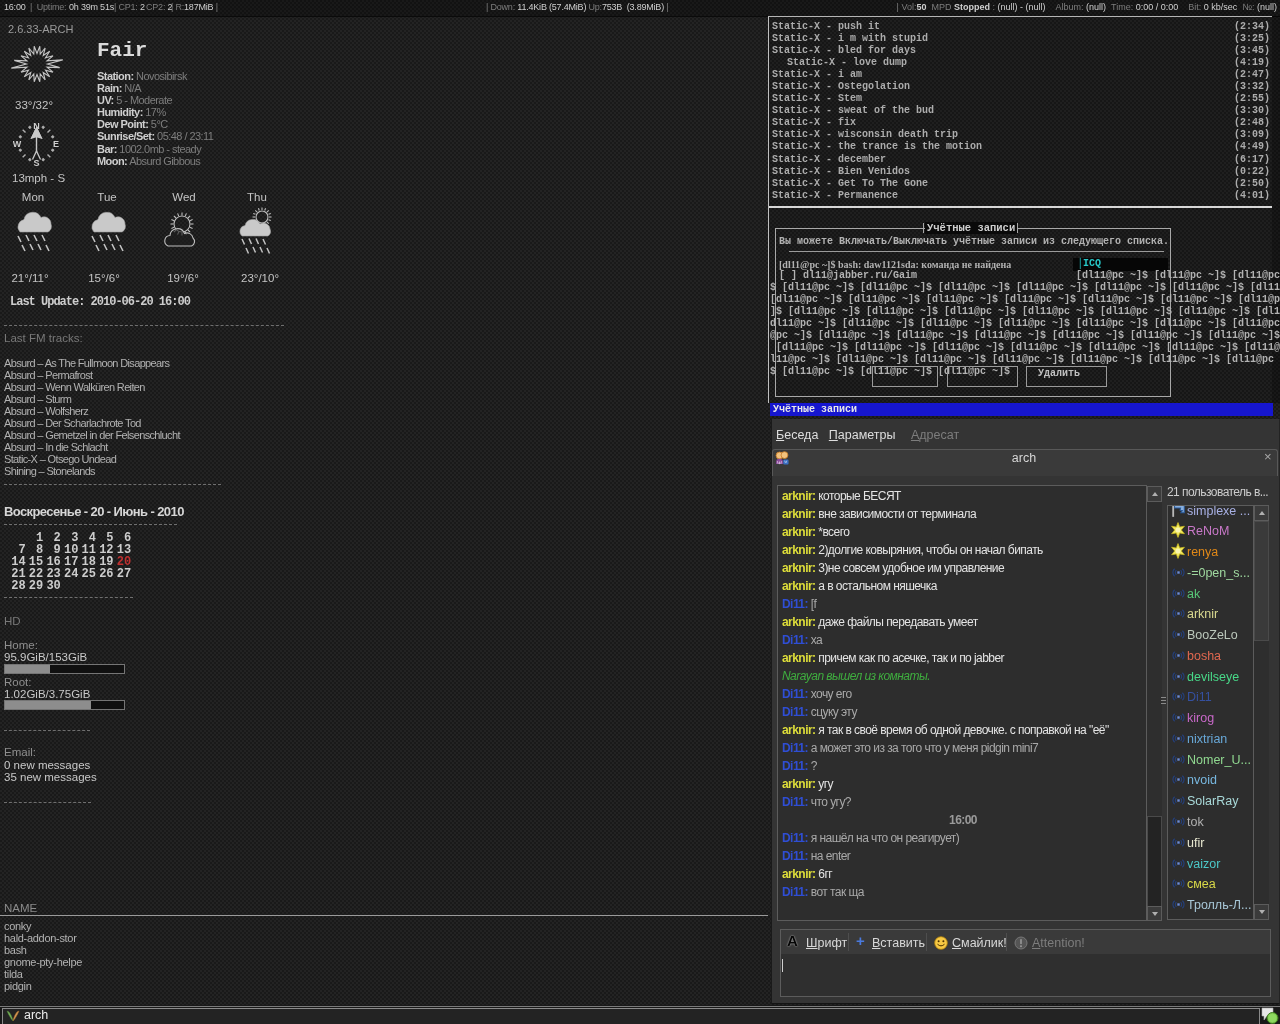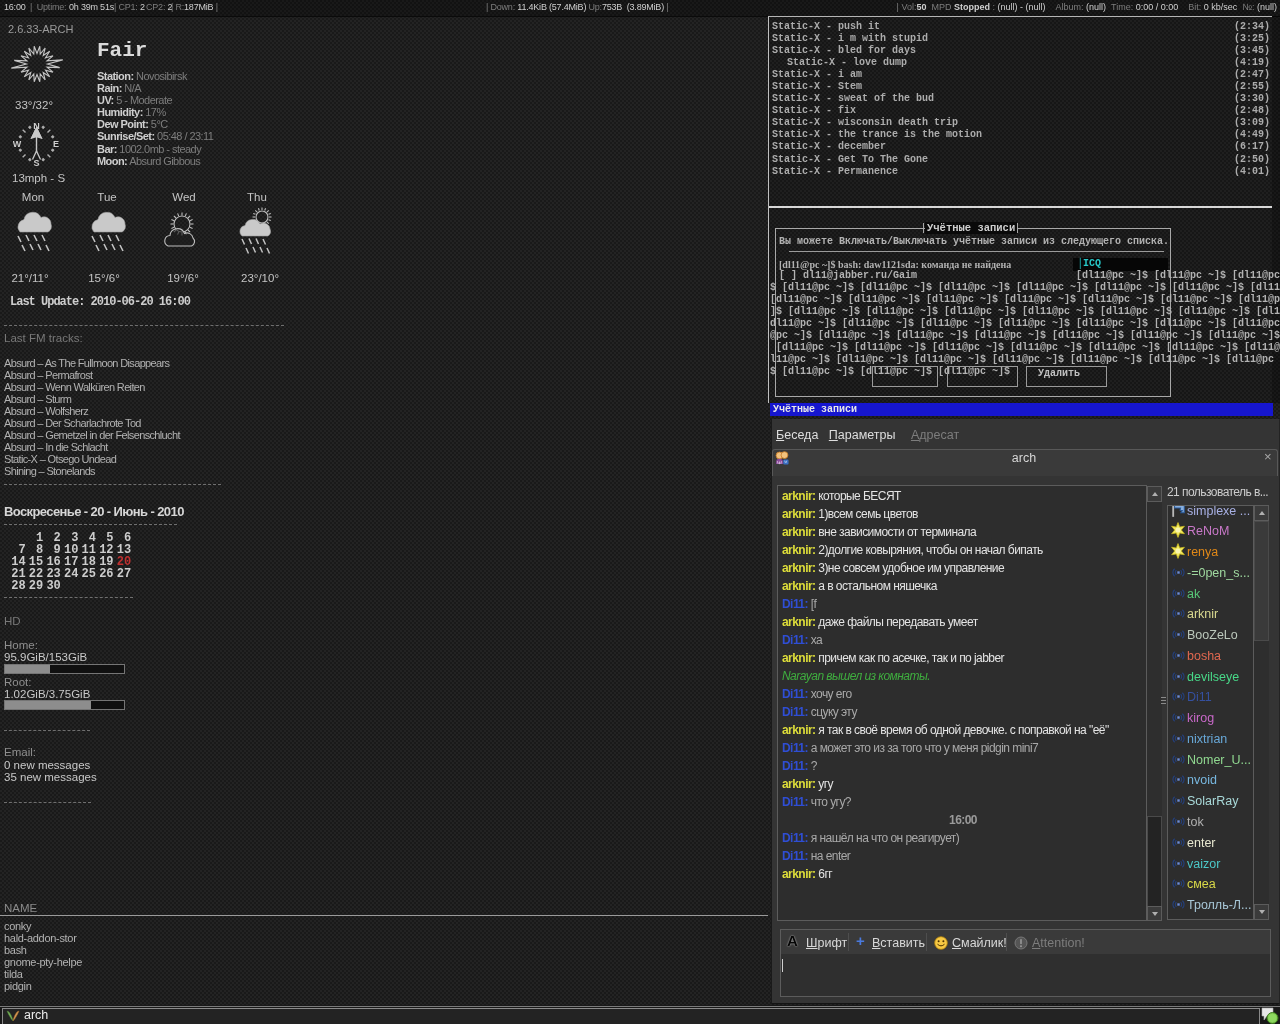--- a/index.html
+++ b/index.html
@@ -224,26 +224,28 @@
 </div>
 
 <div class="abs" id="term" style="left:768px;top:16px;width:504px;height:387px;background:rgba(0,0,0,0.10);border-left:1px solid #c0c0c0;border-top:1px solid #b5b5b5;box-sizing:border-box;"></div>
 <div class="abs" style="left:1272px;top:16px;width:8px;height:387px;background:rgba(0,0,0,0.30);"></div>
 <div class="abs mono" id="playlist" style="left:772px;top:21px;width:498px;font-size:10px;font-weight:bold;line-height:12.05px;color:#acacac;white-space:nowrap;">
       <div style="position:relative;height:12.05px;">Static-X - push it<span style="position:absolute;right:0px;">(2:34)</span></div>
       <div style="position:relative;height:12.05px;">Static-X - i m with stupid<span style="position:absolute;right:0px;">(3:25)</span></div>
       <div style="position:relative;height:12.05px;">Static-X - bled for days<span style="position:absolute;right:0px;">(3:45)</span></div>
       <div style="position:relative;height:12.05px;margin-left:15px;">Static-X - love dump<span style="position:absolute;right:0px;">(4:19)</span></div>
       <div style="position:relative;height:12.05px;">Static-X - i am<span style="position:absolute;right:0px;">(2:47)</span></div>
+      <div style="position:relative;height:12.05px;">Static-X - Ostegolation<span style="position:absolute;right:0px;">(3:32)</span></div>
       <div style="position:relative;height:12.05px;">Static-X - Stem<span style="position:absolute;right:0px;">(2:55)</span></div>
       <div style="position:relative;height:12.05px;">Static-X - sweat of the bud<span style="position:absolute;right:0px;">(3:30)</span></div>
       <div style="position:relative;height:12.05px;">Static-X - fix<span style="position:absolute;right:0px;">(2:48)</span></div>
       <div style="position:relative;height:12.05px;">Static-X - wisconsin death trip<span style="position:absolute;right:0px;">(3:09)</span></div>
       <div style="position:relative;height:12.05px;">Static-X - the trance is the motion<span style="position:absolute;right:0px;">(4:49)</span></div>
       <div style="position:relative;height:12.05px;">Static-X - december<span style="position:absolute;right:0px;">(6:17)</span></div>
+      <div style="position:relative;height:12.05px;">Static-X - Bien Venidos<span style="position:absolute;right:0px;">(0:22)</span></div>
       <div style="position:relative;height:12.05px;">Static-X - Get To The Gone<span style="position:absolute;right:0px;">(2:50)</span></div>
       <div style="position:relative;height:12.05px;">Static-X - Permanence<span style="position:absolute;right:0px;">(4:01)</span></div>
     </div>
 <div class="abs" style="left:769px;top:206px;width:503px;height:2px;background:#d8d8d8;"></div>
 
 <div class="abs" style="left:775px;top:228px;width:394px;height:167px;border:1px solid #a8a8a8;"></div>
 <div class="abs mono" style="left:925px;top:222px;background:#0a0a0a;color:#cfcfcf;font-size:10.5px;font-weight:bold;line-height:12px;padding:0 2px;">Учётные записи</div>
 <div class="abs" style="left:923px;top:223px;width:1px;height:10px;background:#a8a8a8;"></div>
 <div class="abs" style="left:1017px;top:223px;width:1px;height:10px;background:#a8a8a8;"></div>
 <div class="abs mono" style="left:779px;top:236px;font-size:10px;font-weight:bold;color:#b2b2b2;white-space:nowrap;">Вы можете Включать/Выключать учётные записи из следующего списка.</div>
@@ -287,41 +289,42 @@
   <rect x="7.6" y="8" width="5" height="4.6" rx="1" fill="#3a6fc4"></rect>
   <path d="M2.2 9.5 l0.8 2.5 M4.2 9.8 l0 2.4 M6 9.5 l-0.6 2.5" stroke="#e8d8ee" stroke-width="0.7" fill="none"></path>
   <path d="M9 9 l0.7 2 M10.8 9 l-0.5 2" stroke="#bcd0f0" stroke-width="0.7" fill="none"></path>
 </svg>
 <div class="abs" style="left:1024px;top:451px;transform:translateX(-50%);font-size:12.5px;color:#d6d6d6;">arch</div>
 <div class="abs" style="left:1264px;top:449px;font-size:13px;color:#a8a8a8;">×</div>
 
 <div class="abs" style="left:777px;top:485px;width:370px;height:436px;background:#2d2d2d;border:1px solid #5c5c5c;box-sizing:border-box;"></div>
 <div id="chat" class="abs" style="left:782px;top:487px;width:362px;font-size:12px;letter-spacing:-0.55px;line-height:18px;white-space:nowrap;overflow:hidden;height:432px;">
       <div style="color:#e4e4e4;"><b style="color:#dede3a;">arknir:</b> которые БЕСЯТ</div>
-      <div style="color:#e4e4e4;"><b style="color:#dede3a;">arknir:</b> 1)всем семь цветов</div>
       <div style="color:#e4e4e4;"><b style="color:#dede3a;">arknir:</b> вне зависимости от терминала</div>
+      <div style="color:#e4e4e4;"><b style="color:#dede3a;">arknir:</b> *всего</div>
       <div style="color:#e4e4e4;"><b style="color:#dede3a;">arknir:</b> 2)долгие ковыряния, чтобы он начал бипать</div>
       <div style="color:#e4e4e4;"><b style="color:#dede3a;">arknir:</b> 3)не совсем удобное им управление</div>
       <div style="color:#e4e4e4;"><b style="color:#dede3a;">arknir:</b> а в остальном няшечка</div>
       <div style="color:#a9a9a9;"><b style="color:#2f4ed4;">Di11:</b> [f</div>
       <div style="color:#e4e4e4;"><b style="color:#dede3a;">arknir:</b> даже файлы передавать умеет</div>
       <div style="color:#a9a9a9;"><b style="color:#2f4ed4;">Di11:</b> ха</div>
       <div style="color:#e4e4e4;"><b style="color:#dede3a;">arknir:</b> причем как по асечке, так и по jabber</div>
       <div style="color:#3fae3f;font-style:italic;">Narayan вышел из комнаты.</div>
       <div style="color:#a9a9a9;"><b style="color:#2f4ed4;">Di11:</b> хочу его</div>
       <div style="color:#a9a9a9;"><b style="color:#2f4ed4;">Di11:</b> сцуку эту</div>
       <div style="color:#e4e4e4;"><b style="color:#dede3a;">arknir:</b> я так в своё время об одной девочке. с поправкой на "её"</div>
       <div style="color:#a9a9a9;"><b style="color:#2f4ed4;">Di11:</b> а может это из за того что у меня pidgin mini7</div>
       <div style="color:#a9a9a9;"><b style="color:#2f4ed4;">Di11:</b> ?</div>
       <div style="color:#e4e4e4;"><b style="color:#dede3a;">arknir:</b> угу</div>
       <div style="color:#a9a9a9;"><b style="color:#2f4ed4;">Di11:</b> что угу?</div>
       <div style="color:#9a9a9a;font-weight:bold;text-align:center;">16:00</div>
       <div style="color:#a9a9a9;"><b style="color:#2f4ed4;">Di11:</b> я нашёл на что он реагирует)</div>
       <div style="color:#a9a9a9;"><b style="color:#2f4ed4;">Di11:</b> на enter</div>
       <div style="color:#e4e4e4;"><b style="color:#dede3a;">arknir:</b> 6гг</div>
+      <div style="color:#a9a9a9;"><b style="color:#2f4ed4;">Di11:</b> вот так ща</div>
     </div>
 
 <div class="abs" style="left:1147px;top:486px;width:15px;height:435px;background:#2e2e2e;"></div>
 <div class="abs" style="left:1147px;top:486px;width:15px;height:16px;background:#3b3b3b;border:1px solid #5c5c5c;box-sizing:border-box;">
       <div style="width:0;height:0;border-left:3.5px solid transparent;border-right:3.5px solid transparent;border-bottom:4px solid #b0b0b0;margin:5px auto 0;"></div>
     </div>
 <div class="abs" style="left:1147px;top:816px;width:15px;height:91px;background:#232323;border:1px solid #4a4a4a;box-sizing:border-box;"></div>
 <div class="abs" style="left:1147px;top:906px;width:15px;height:15px;background:#3b3b3b;border:1px solid #5c5c5c;box-sizing:border-box;">
       <div style="width:0;height:0;border-left:3.5px solid transparent;border-right:3.5px solid transparent;border-top:4px solid #b0b0b0;margin:5px auto 0;"></div>
     </div>
@@ -465,21 +468,21 @@
               <rect x="5.9" y="4.9" width="2.2" height="2.2" fill="#6c8cd8"></rect>
             </svg></span><span style="color:#b0b0b0;">tok</span></div>
         <div style="height:20.77px;line-height:20.77px;white-space:nowrap;overflow:hidden;"><span style="display:inline-block;width:18px;text-align:center;"><svg width="15" height="13" viewBox="0 0 14 12" style="vertical-align:-2px;">
               <g stroke="#24407e" stroke-width="1" fill="none">
                 <path d="M3.4 2.5 A4.6 4.6 0 0 0 3.4 9.5"></path>
                 <path d="M10.6 2.5 A4.6 4.6 0 0 1 10.6 9.5"></path>
                 <path d="M5 3.8 A3 3 0 0 0 5 8.2"></path>
                 <path d="M9 3.8 A3 3 0 0 1 9 8.2"></path>
               </g>
               <rect x="5.9" y="4.9" width="2.2" height="2.2" fill="#6c8cd8"></rect>
-            </svg></span><span style="color:#e8e8d0;">enter</span></div>
+            </svg></span><span style="color:#e8e8d0;">ufir</span></div>
         <div style="height:20.77px;line-height:20.77px;white-space:nowrap;overflow:hidden;"><span style="display:inline-block;width:18px;text-align:center;"><svg width="15" height="13" viewBox="0 0 14 12" style="vertical-align:-2px;">
               <g stroke="#24407e" stroke-width="1" fill="none">
                 <path d="M3.4 2.5 A4.6 4.6 0 0 0 3.4 9.5"></path>
                 <path d="M10.6 2.5 A4.6 4.6 0 0 1 10.6 9.5"></path>
                 <path d="M5 3.8 A3 3 0 0 0 5 8.2"></path>
                 <path d="M9 3.8 A3 3 0 0 1 9 8.2"></path>
               </g>
               <rect x="5.9" y="4.9" width="2.2" height="2.2" fill="#6c8cd8"></rect>
             </svg></span><span style="color:#4cc8c8;">vaizor</span></div>
         <div style="height:20.77px;line-height:20.77px;white-space:nowrap;overflow:hidden;"><span style="display:inline-block;width:18px;text-align:center;"><svg width="15" height="13" viewBox="0 0 14 12" style="vertical-align:-2px;">

